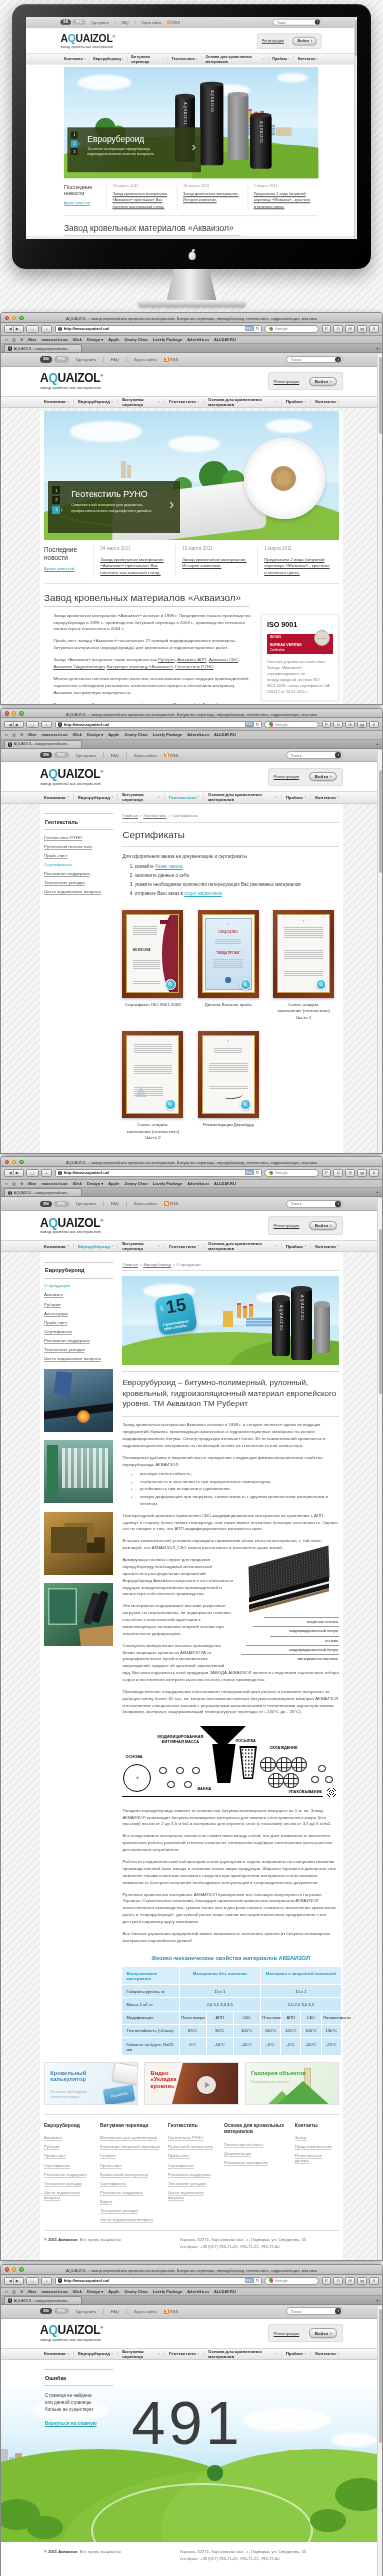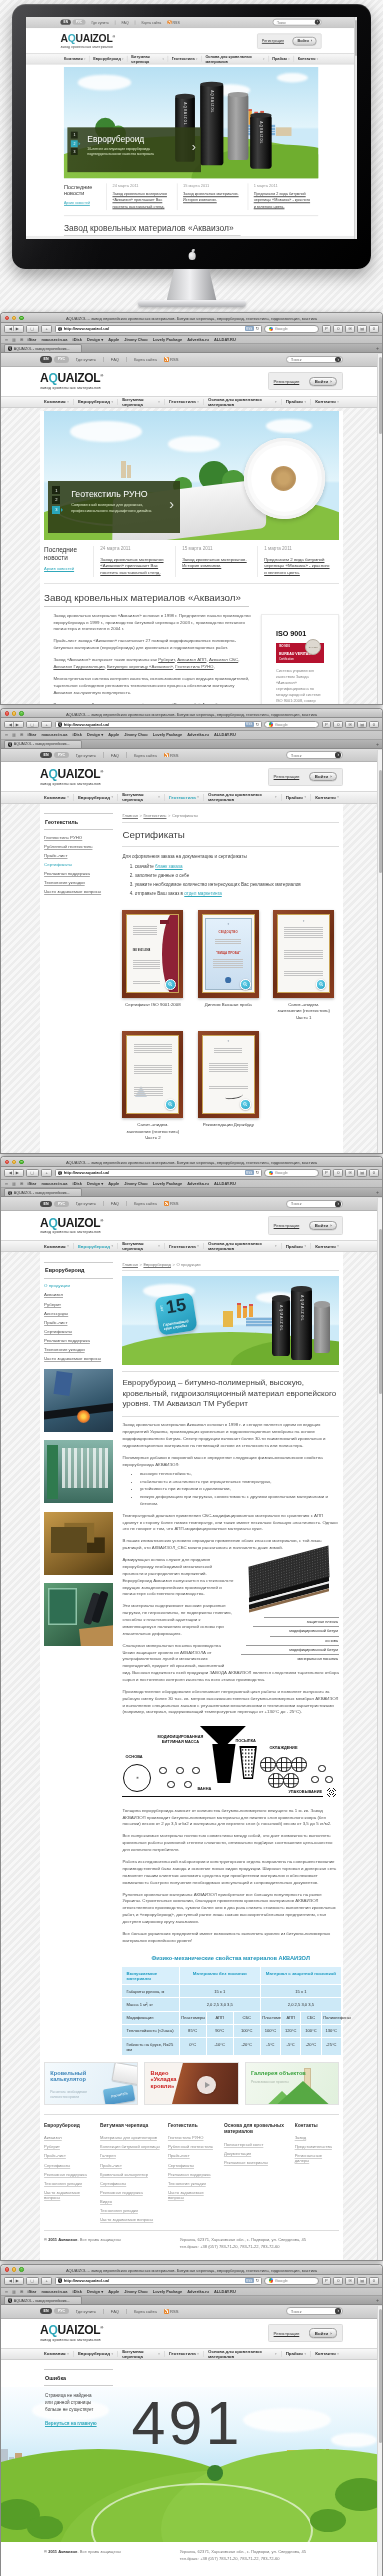--- a/index.html
+++ b/index.html
@@ -172,21 +172,21 @@
 
   
   .h1 { font-size:9.8px; font-weight:300; color:#3f3f3f; }
   .h1rule { border-bottom:0.5px solid #ccc; width:205px; margin-top:3.1px; }
   .about-wrap { position:relative; padding-top:8.2px; }
   .about-flex { display:flex; align-items:flex-start; }
   .about-left { width:208px; padding-left:9.3px; }
   .p { font-size:4.4px; color:#555; line-height:1.55; margin-top:5.2px; }
   .ulink { text-decoration:underline; }
   .isobox { width:78px; margin-left:auto; margin-top:6.2px; background:#fff; border:0.5px solid #ececec;
-            box-shadow:0 0.5px 2.1px rgba(0,0,0,.12); padding:14px; }
+            box-shadow:0 0.5px 2.1px rgba(0,0,0,.12); padding:5px; }
   .iso-t { font-size:7.2px; font-weight:800; color:#0f0f0f; }
   .iso-band { margin-top:5.2px; height:20.6px; background:#b5122f; position:relative; padding:2.6px 3.1px; }
   .iso-b1 { font-size:2.6px; color:#fff; font-weight:bold; }
   .iso-b2 { font-size:3.6px; color:#fff; font-weight:bold; margin-top:3.6px; }
   .iso-b3 { font-size:2.8px; color:#fff; margin-top:0.5px; }
   .iso-seal { position:absolute; right:2.6px; top:-4.1px; width:16.5px; height:16.5px; border-radius:50%;
               background:#ddd8d0; border:0.5px solid #b5aea2; color:#877f6f; font-size:2.3px; text-align:center;
               display:flex; align-items:center; justify-content:center; line-height:1.1; }
   .iso-txt { margin-top:4.6px; font-size:3.9px; color:#888; line-height:1.55; }
 
@@ -1105,21 +1105,21 @@
             <div class="droll gray" style="right:9.3px;bottom:12.4px;width:15.5px;height:49px;">
                 <span></span>
               </div>
             <div class="badge15">
               <span class="b15-let">лет</span>
               <span class="b15-num">15</span>
               <span class="b15-cap"><span>Гарантийный</span><br><span>срок службы</span></span>
             </div>
           </div>
           <div class="rule" style="margin-top:5.2px;"></div>
-          <div class="titleblock">Еврорубуроид – битумно-полимерный, высокую, кровельный, гидроизоляционный материал европейского уровня. ТМ Акваизол ТМ Руберит</div>
+          <div class="titleblock">Еврорубуроид – битумно-полимерный, рулонный, кровельный, гидроизоляционный материал европейского уровня. ТМ Акваизол ТМ Руберит</div>
           <div class="rule"></div>
 
           <p class="p">Завод кровельных материалов Акваизол основан в 1998 г. и сегодня является одним из ведущих предприятий Украины, производящих кровельные и гидроизоляционные мембраны на основе модифицированного битума. Спектр продукции включает более 30-ти наименований кровельных и гидроизоляционных материалов на негниющей основе из стеклохолста или полиэстера.</p>
           <p class="p">Полимерные добавки в покровной массе определяют следующие физико-механические свойства еврорубероида АКВАИЗОЛ:</p>
           <ul class="bullets">
               <li>высокую теплостойкость,</li>
               <li>стабильность и эластичность при отрицательных температурах,</li>
               <li>устойчивость при истирании и сдавливании,</li>
               <li>низкую деформацию при нагрузках, совместимость с другими кровельными материалами и бетоном.</li>
             </ul>

